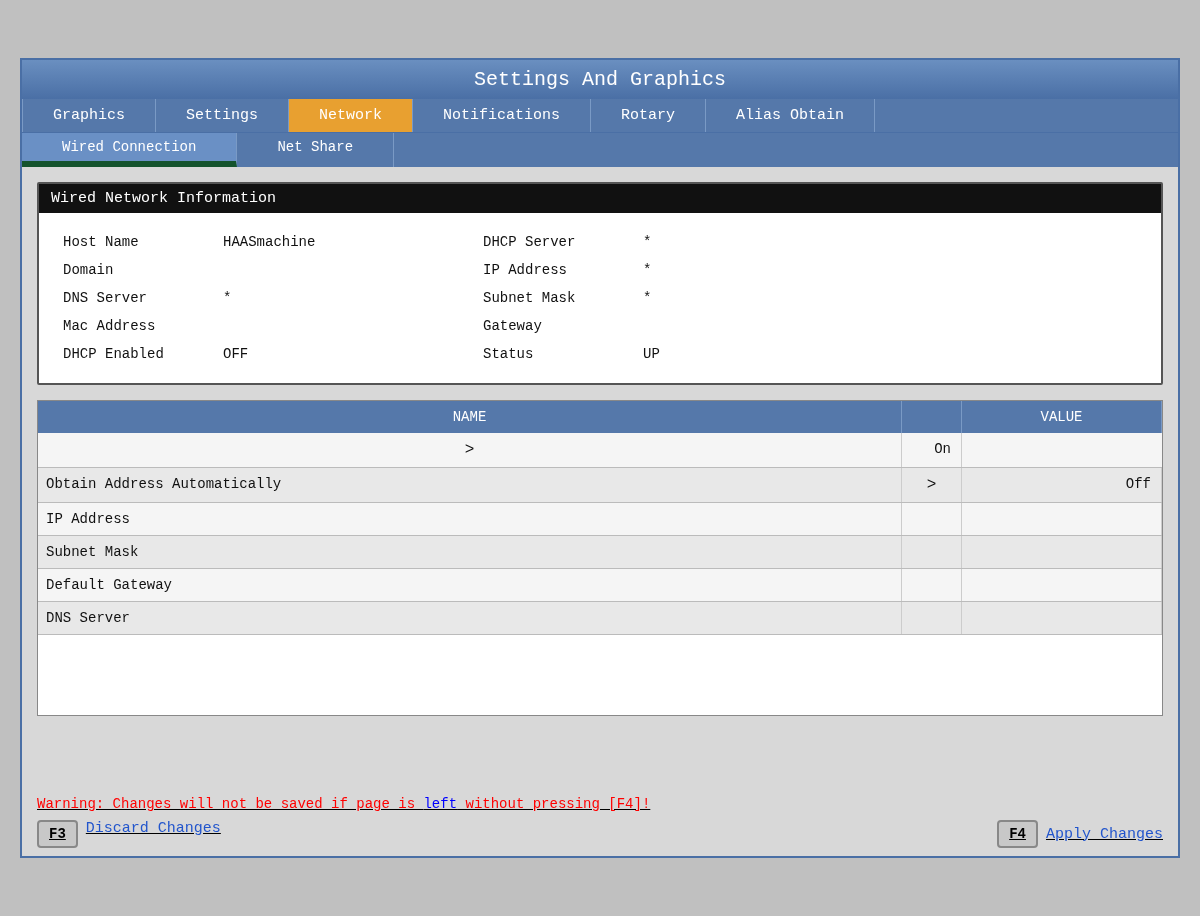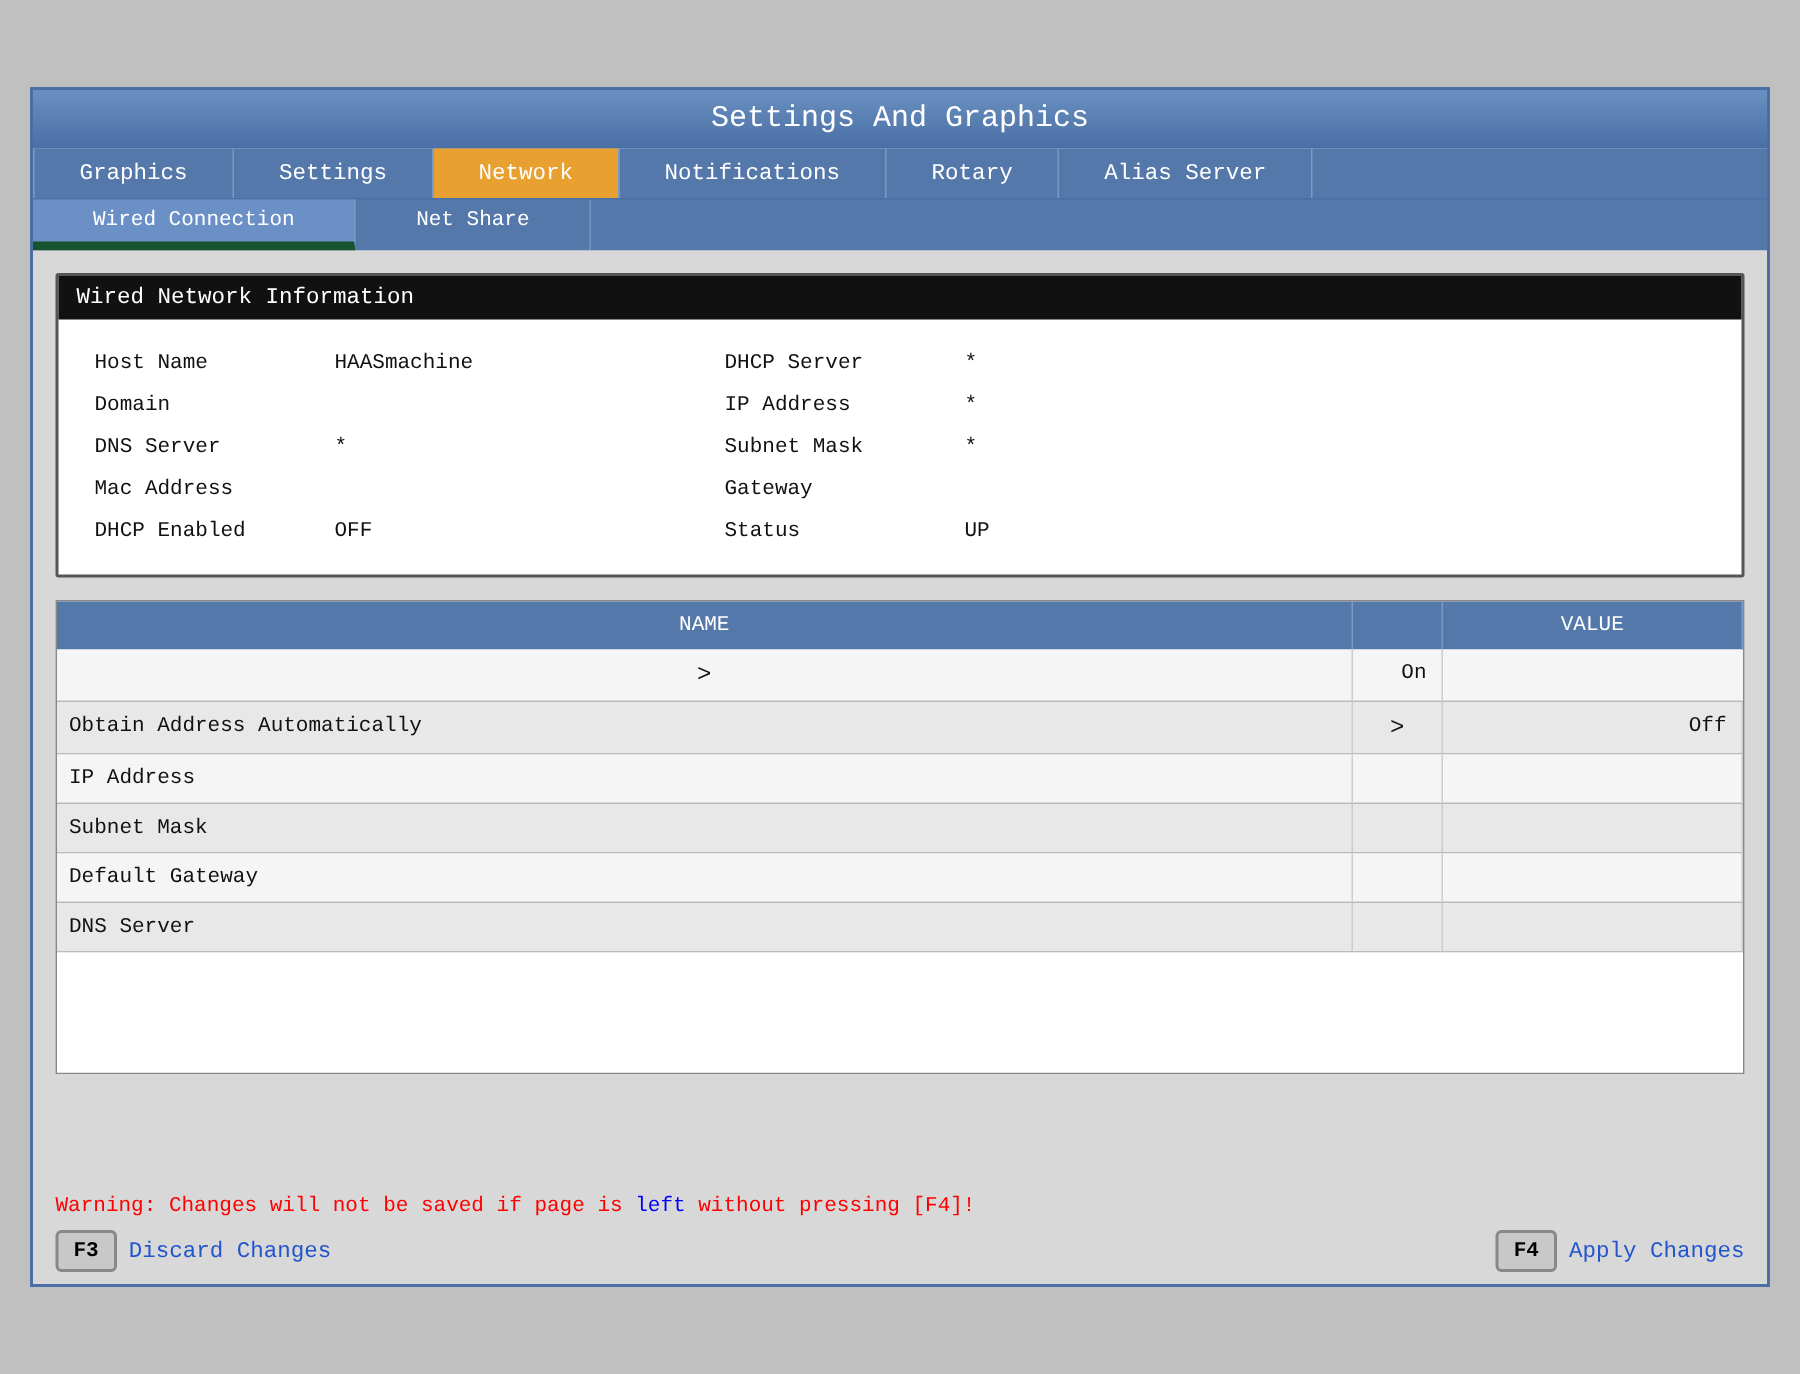--- a/index.html
+++ b/index.html
@@ -135,32 +135,32 @@
       text-align: center;
       font-size: 16px;
     }
     .settings-cell.value {
       text-align: right;
       padding-right: 10px;
     }
     .footer-area {
       padding: 8px 15px;
       background: #d8d8d8;
+      text-decoration: underline;
     }
     .warning-text {
       color: red;
       font-size: 14px;
       margin-bottom: 8px;
     }
     .warning-text span {
       color: blue;
     }
     .footer-buttons {
       display: flex;
-      align-items: center;
       gap: 8px;
     }
     .key-btn {
       background: #c8c8c8;
       border: 2px solid #888;
       border-radius: 4px;
       padding: 4px 10px;
       font-size: 14px;
       font-family: 'Courier New', monospace;
       font-weight: bold;
@@ -201,21 +201,21 @@
     <div class="main-tab active">
       <span>Network</span>
     </div>
     <div class="main-tab">
       <span>Notifications</span>
     </div>
     <div class="main-tab">
       <span>Rotary</span>
     </div>
     <div class="main-tab">
-      <span>Alias Server</span>
+      <span>Alias Obtain</span>
     </div>
   </div>
 
   <div class="sub-tabs">
     <div class="sub-tab active">
       <span>Wired Connection</span>
     </div>
     <div class="sub-tab">
       <span>Net Share</span>
     </div>

